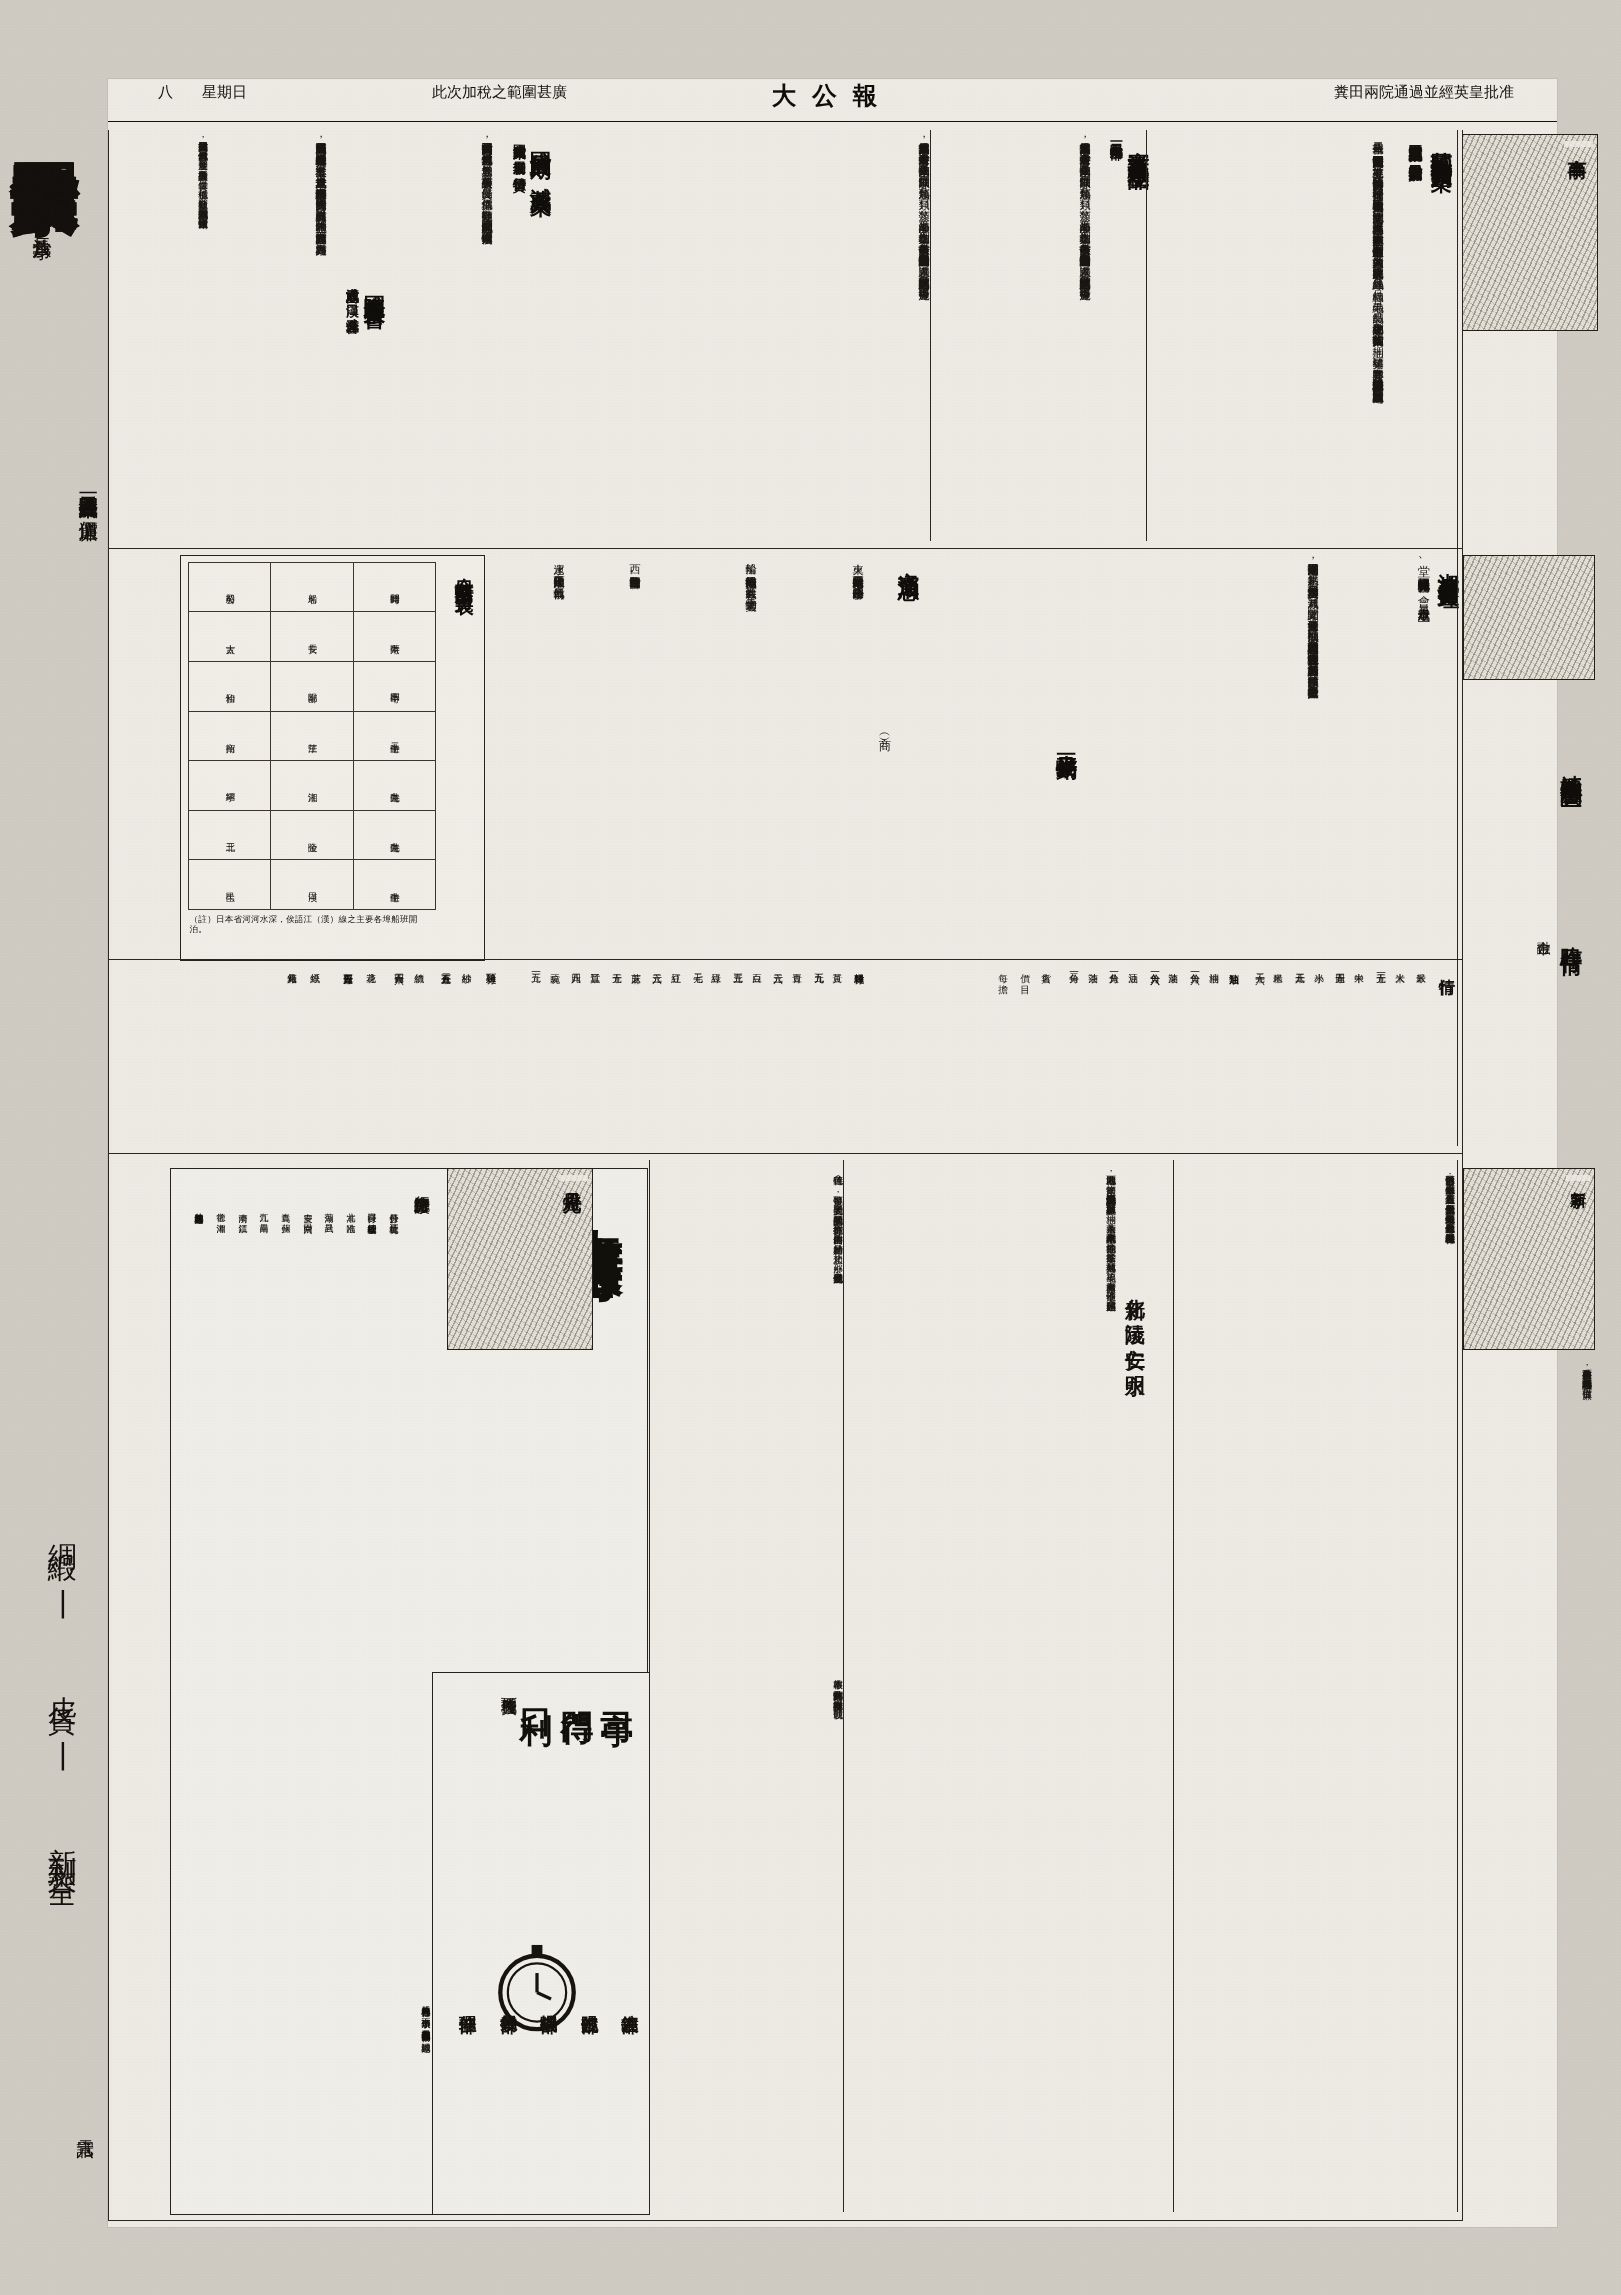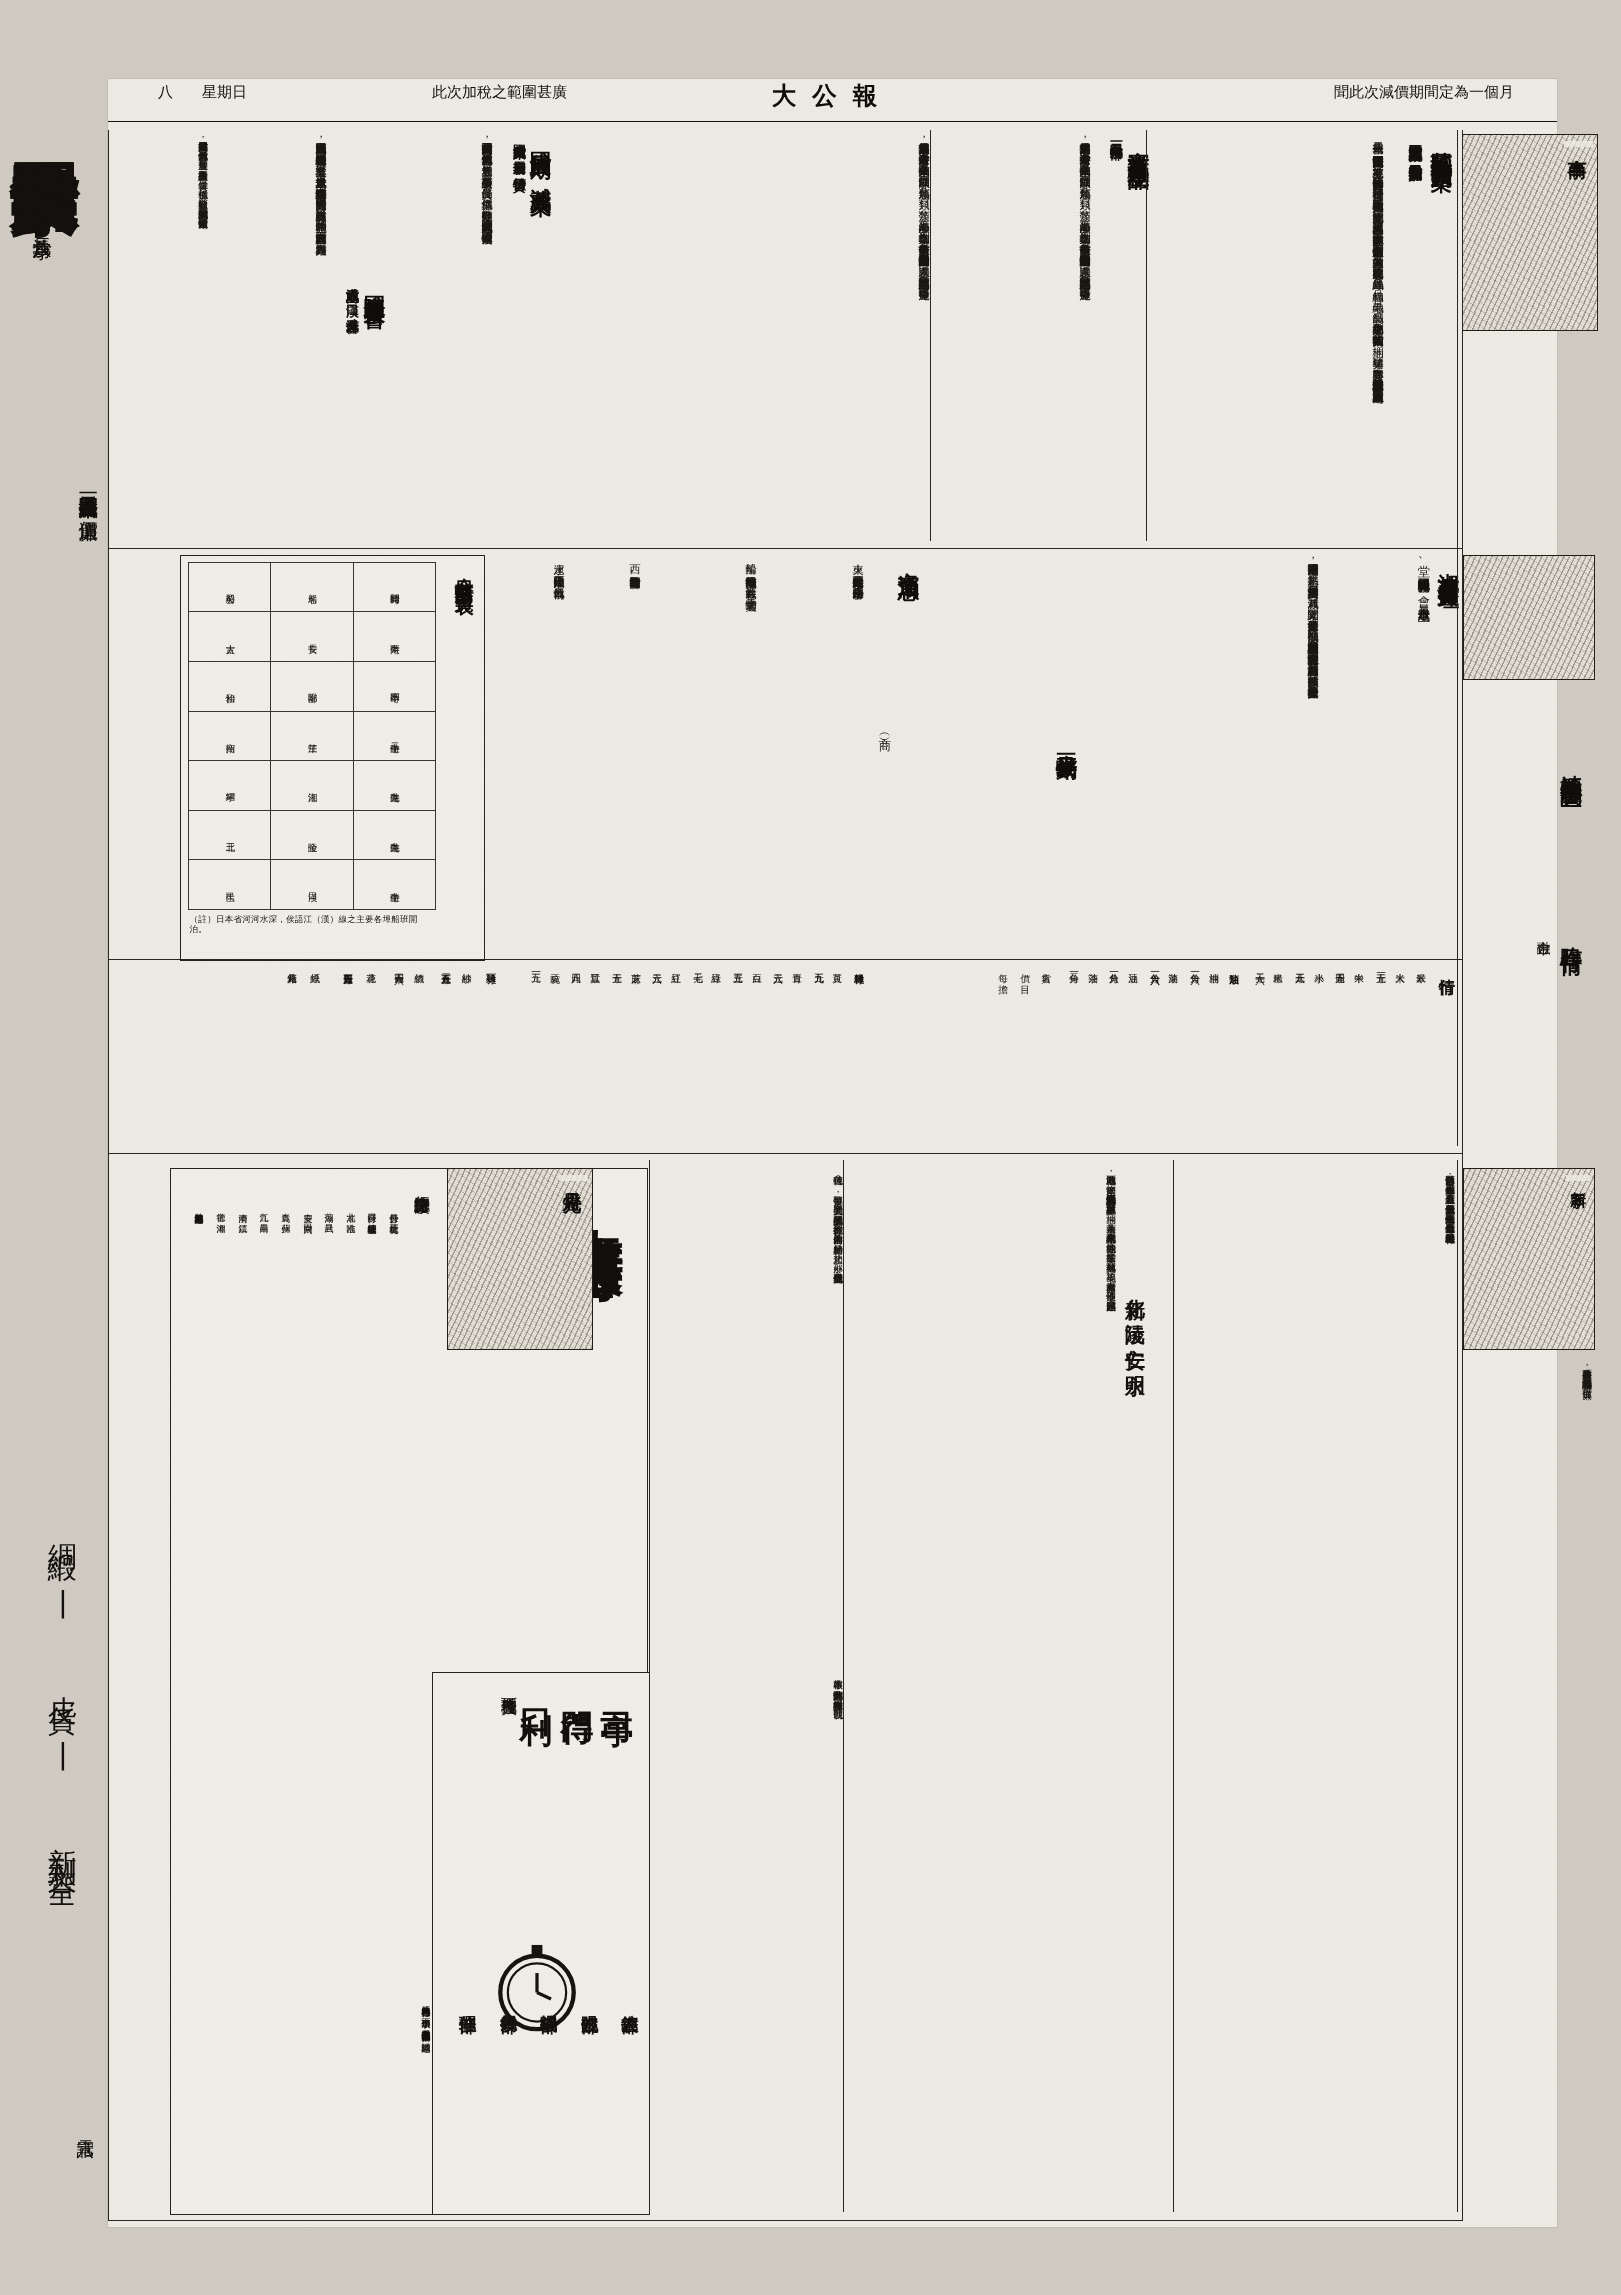--- a/index.html
+++ b/index.html
@@ -113,21 +113,21 @@
 
 <div id="page">
 
   <div class="sheet"></div>
 
   <div class="masthead">
     <div class="cell" style="left:50px;">八</div>
     <div class="cell" style="left:94px;">星期日</div>
     <div class="cell" style="left:324px;">此次加稅之範圍甚廣</div>
     <div class="title">大公報</div>
-    <div class="cell" style="right:43px;">聞此次減價期間定為一個月</div>
+    <div class="cell" style="right:43px;">糞田兩院通過並經英皇批准</div>
   </div>
 
   <div class="bigtitle">
     <div class="corner v">長沙八角亭</div>
     <div class="bt">長沙八角亭大明國貨號</div>
     <div class="sub">擇於國曆十一月十二日正式開幕 廉價一週</div>
     <div class="sub2">綢緞 | 皮貨 | 新到齊全</div>
     <div class="v" style="position:absolute;left:69px;top:2018px;font-size:17.3px;">電話六</div>
   </div>
 

